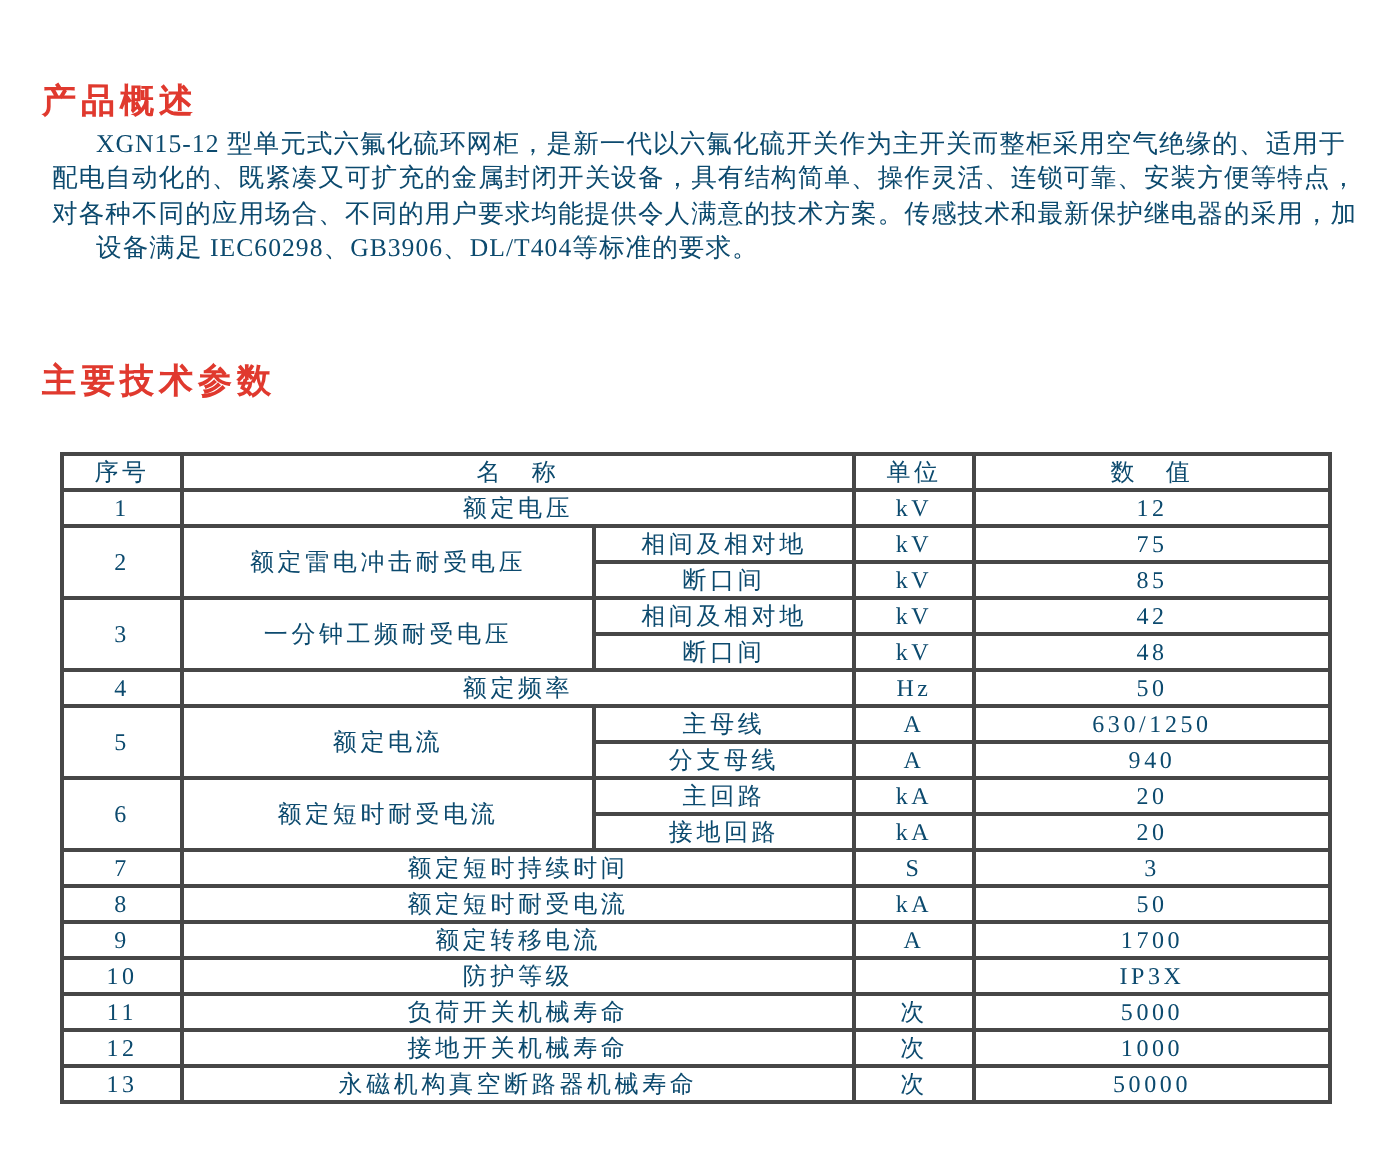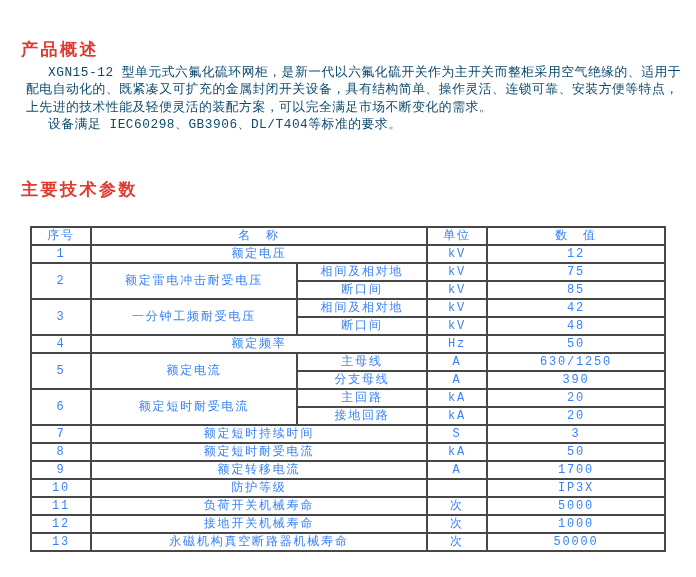--- a/index.html
+++ b/index.html
@@ -1,21 +1,21 @@
 <!DOCTYPE html>
 <html><head>
 <meta charset="utf-8">
 <style>
   html, body { margin: 0; padding: 0; background: #ffffff; }
   .page {
     position: relative;
     width: 696px;
     height: 577px;
     background: #ffffff;
-    font-family: Liberation Mono, monospace;
+    font-family: Liberation Serif, serif;
     overflow: hidden;
   }
   .section-title {
     position: absolute;
     left: 21px;
     margin: 0;
     font-size: 17px;
     font-weight: bold;
     color: #e0392e;
     letter-spacing: 2.5px;
@@ -36,21 +36,21 @@
   }
   .para .line { white-space: nowrap; }
   .para .indent { text-indent: 22px; }
   table.params {
     position: absolute;
     left: 30px;
     top: 226px;
     border-collapse: collapse;
     table-layout: fixed;
     font-size: 12px;
-    color: #3b82f6;
+    color: #0c4a6e;
     padding-left: 30px;
   }
   .params th, .params td {
     border: 2px solid #474747;
     height: 16px;
     padding: 0;
     font-weight: normal;
     letter-spacing: 1.8px;
     white-space: nowrap;
     overflow: hidden;
@@ -64,21 +64,21 @@
 </head>
 <body>
 
 <div class="page">
 
   <h1 class="section-title" id="overview-title">产品概述</h1>
 
   <div class="para">
     <div class="line indent">XGN15-12 型单元式六氟化硫环网柜，是新一代以六氟化硫开关作为主开关而整柜采用空气绝缘的、适用于</div>
     <div class="line">配电自动化的、既紧凑又可扩充的金属封闭开关设备，具有结构简单、操作灵活、连锁可靠、安装方便等特点，</div>
-    <div class="line">上先进的技术性能及轻便灵活的装配方案，可以完全满足市场不断变化的需求。</div>
+    <div class="line">对各种不同的应用场合、不同的用户要求均能提供令人满意的技术方案。传感技术和最新保护继电器的采用，加</div>
     <div class="line indent">设备满足 IEC60298、GB3906、DL/T404等标准的要求。</div>
   </div>
 
   <h1 class="section-title" id="parameters-title">主要技术参数</h1>
 
   <table class="params">
     <colgroup>
       <col style="width:60px">
       <col style="width:206px">
       <col style="width:130px">
@@ -137,21 +137,21 @@
     <tr>
       <td class="c-no" rowspan="2">5</td>
       <td class="c-name" rowspan="2">额定电流</td>
       <td class="c-sub">主母线</td>
       <td class="c-unit">A</td>
       <td class="c-value">630/1250</td>
     </tr>
     <tr>
       <td class="c-sub">分支母线</td>
       <td class="c-unit">A</td>
-      <td class="c-value">390</td>
+      <td class="c-value">940</td>
     </tr>
 
     <tr>
       <td class="c-no" rowspan="2">6</td>
       <td class="c-name" rowspan="2">额定短时耐受电流</td>
       <td class="c-sub">主回路</td>
       <td class="c-unit">kA</td>
       <td class="c-value">20</td>
     </tr>
     <tr>

